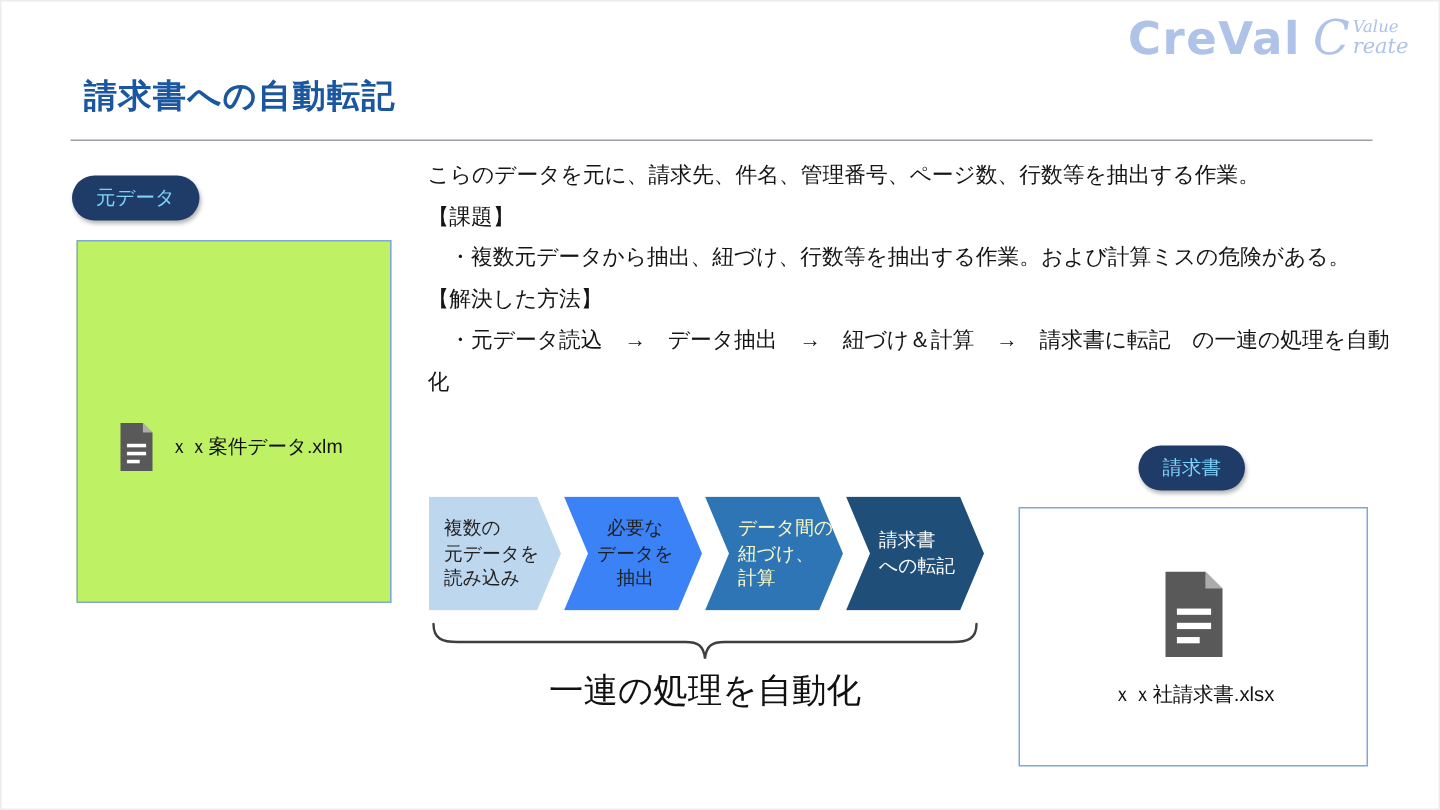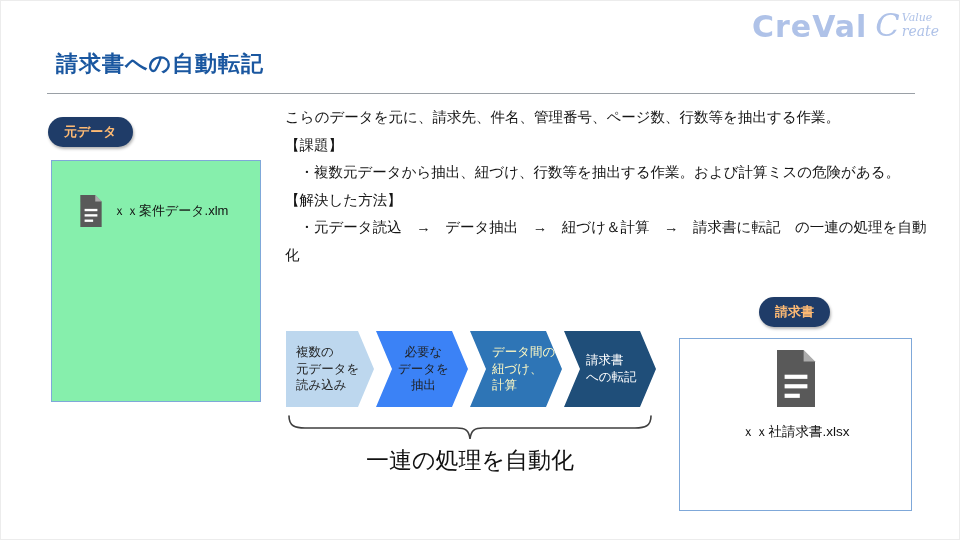--- a/index.html
+++ b/index.html
@@ -21,28 +21,28 @@
   .logo-script{font-family:"DejaVu Serif",serif;font-style:italic;font-size:32px;margin-left:8px;line-height:1;}
   .logo-stack{display:flex;flex-direction:column;font-family:"DejaVu Serif",serif;font-style:italic;line-height:1.05;margin-left:2px;margin-top:3px;}
   .logo-top{font-size:11px;}
   .logo-bottom{font-size:14px;}
 
   
   .title{position:absolute;left:55px;top:48px;margin:0;font-size:22px;font-weight:bold;color:var(--title-color);letter-spacing:1px;}
   .divider{position:absolute;left:46px;top:92px;width:868px;height:1px;background:#9aa0a6;}
 
   
-  .badge{position:absolute;background:var(--badge-bg);color:#fdba74;font-size:13px;font-weight:bold;
+  .badge{position:absolute;background:var(--badge-bg);color:#7dd3fc;font-size:13px;font-weight:normal;
     padding:6px 16px;border-radius:16px;box-shadow:1px 2px 3px rgba(0,0,0,.3);}
   .badge-source{left:47px;top:116px;}
   .badge-invoice{left:758px;top:296px;}
 
   
   .source-box{position:absolute;left:50px;top:159px;width:210px;height:242px;border:1px solid var(--box-border);
-    background:#86efac;display:flex;flex-direction:column;gap:18px;padding:34px 0 0 26px;box-sizing:border-box;}
+    background:#bef264;display:flex;flex-direction:row;gap:18px;padding:34px 0 0 26px;box-sizing:border-box;}
   .file-row{display:flex;align-items:center;gap:9px;}
   .doc-icon-small{width:26px;height:32px;color:var(--icon-gray);flex:0 0 auto;}
   .file-label{font-size:13px;color:#111;}
 
   
   .desc{position:absolute;left:284px;top:103px;width:655px;font-size:14.5px;color:#151515;line-height:27.5px;}
 
   
   .chevrons{position:absolute;left:285px;top:330px;height:76px;display:flex;gap:2px;}
   .chevron{height:76px;display:flex;align-items:center;font-size:12.5px;line-height:1.35;
@@ -52,21 +52,21 @@
   .chevron.notched{width:92px;padding-left:22px;
     clip-path:polygon(0 0,calc(100% - 16px) 0,100% 50%,calc(100% - 16px) 100%,0 100%,16px 50%);}
 
   
   .brace{position:absolute;left:286px;top:413px;width:366px;height:28px;}
   .brace path{fill:none;stroke:#3f3f3f;stroke-width:1.6;stroke-linecap:round;}
   .brace-label{position:absolute;left:286px;top:444px;width:366px;text-align:center;font-size:23px;color:#111;}
 
   
   .invoice-box{position:absolute;left:678px;top:337px;width:233px;height:173px;border:1px solid var(--box-border);
-    background:#fff;display:flex;flex-direction:column;align-items:center;gap:16px;padding-top:11px;box-sizing:border-box;}
+    background:#fff;display:flex;flex-direction:column;align-items:center;gap:16px;padding-top:42px;box-sizing:border-box;}
   .doc-icon-big{width:46px;height:57px;color:var(--icon-gray);}
   .invoice-label{font-size:13.5px;color:#111;}
 </style>
 </head>
 <body style="--title-color: #1a57a0; --badge-bg: #1f3c68; --box-border: #7fa8d9; --icon-gray: #595959; --logo-color: #afc2e8;">
 
 <div class="slide">
 
   <div class="logo">
     <span class="logo-main">CreVal</span>

